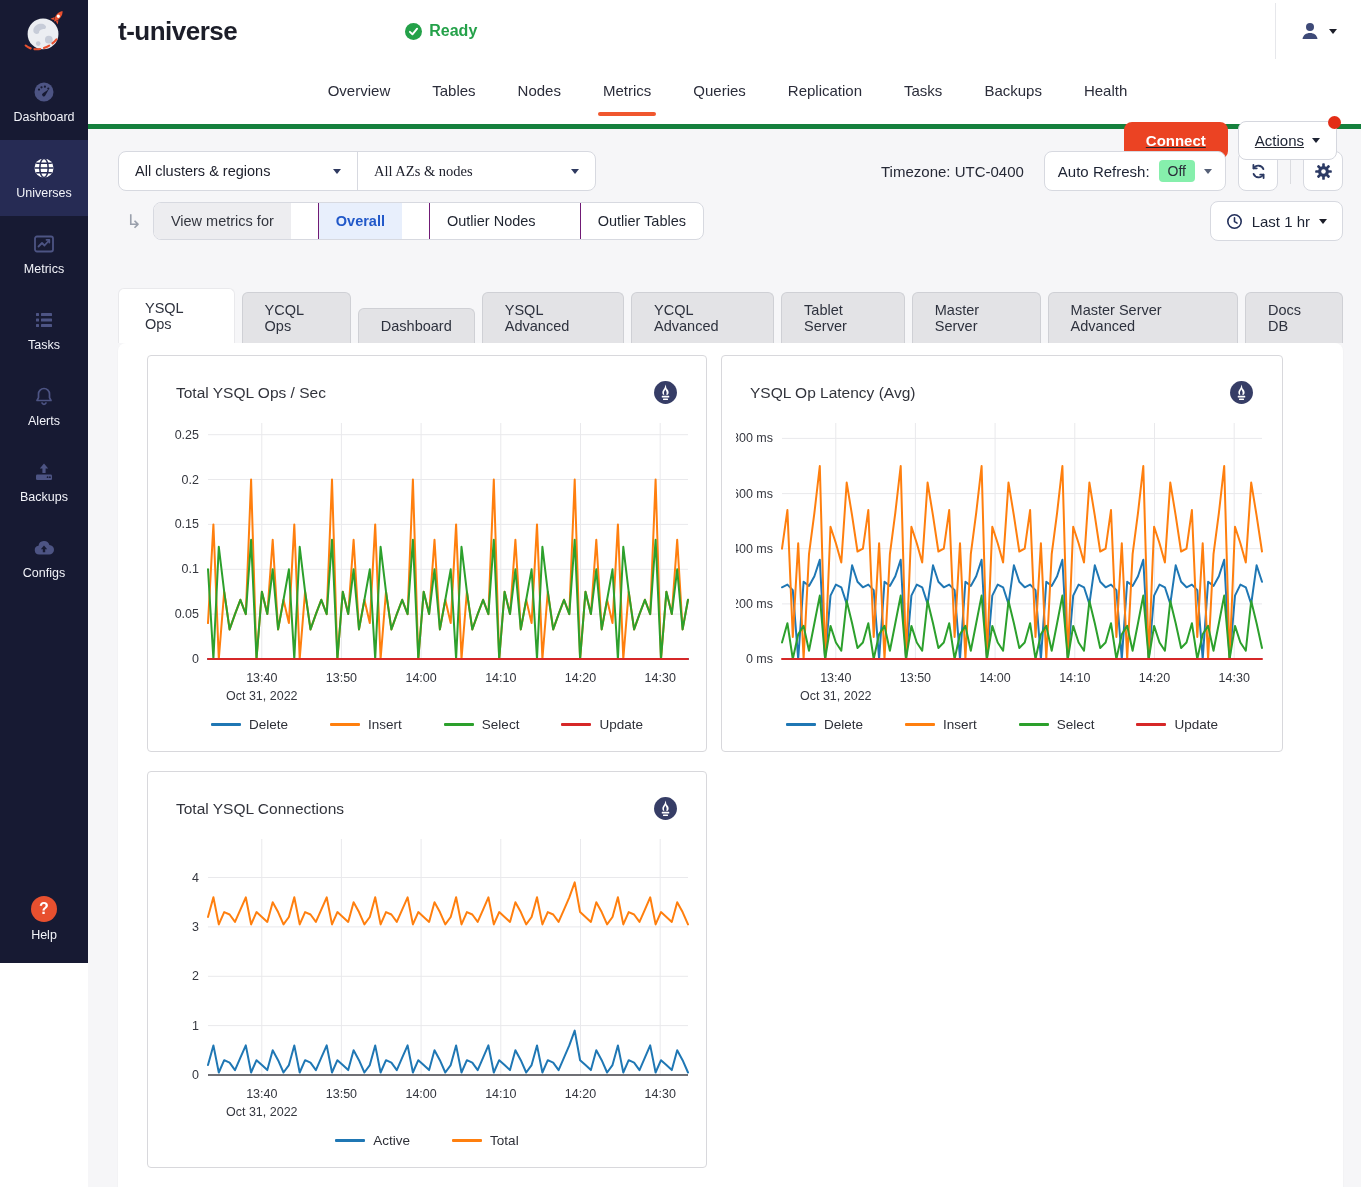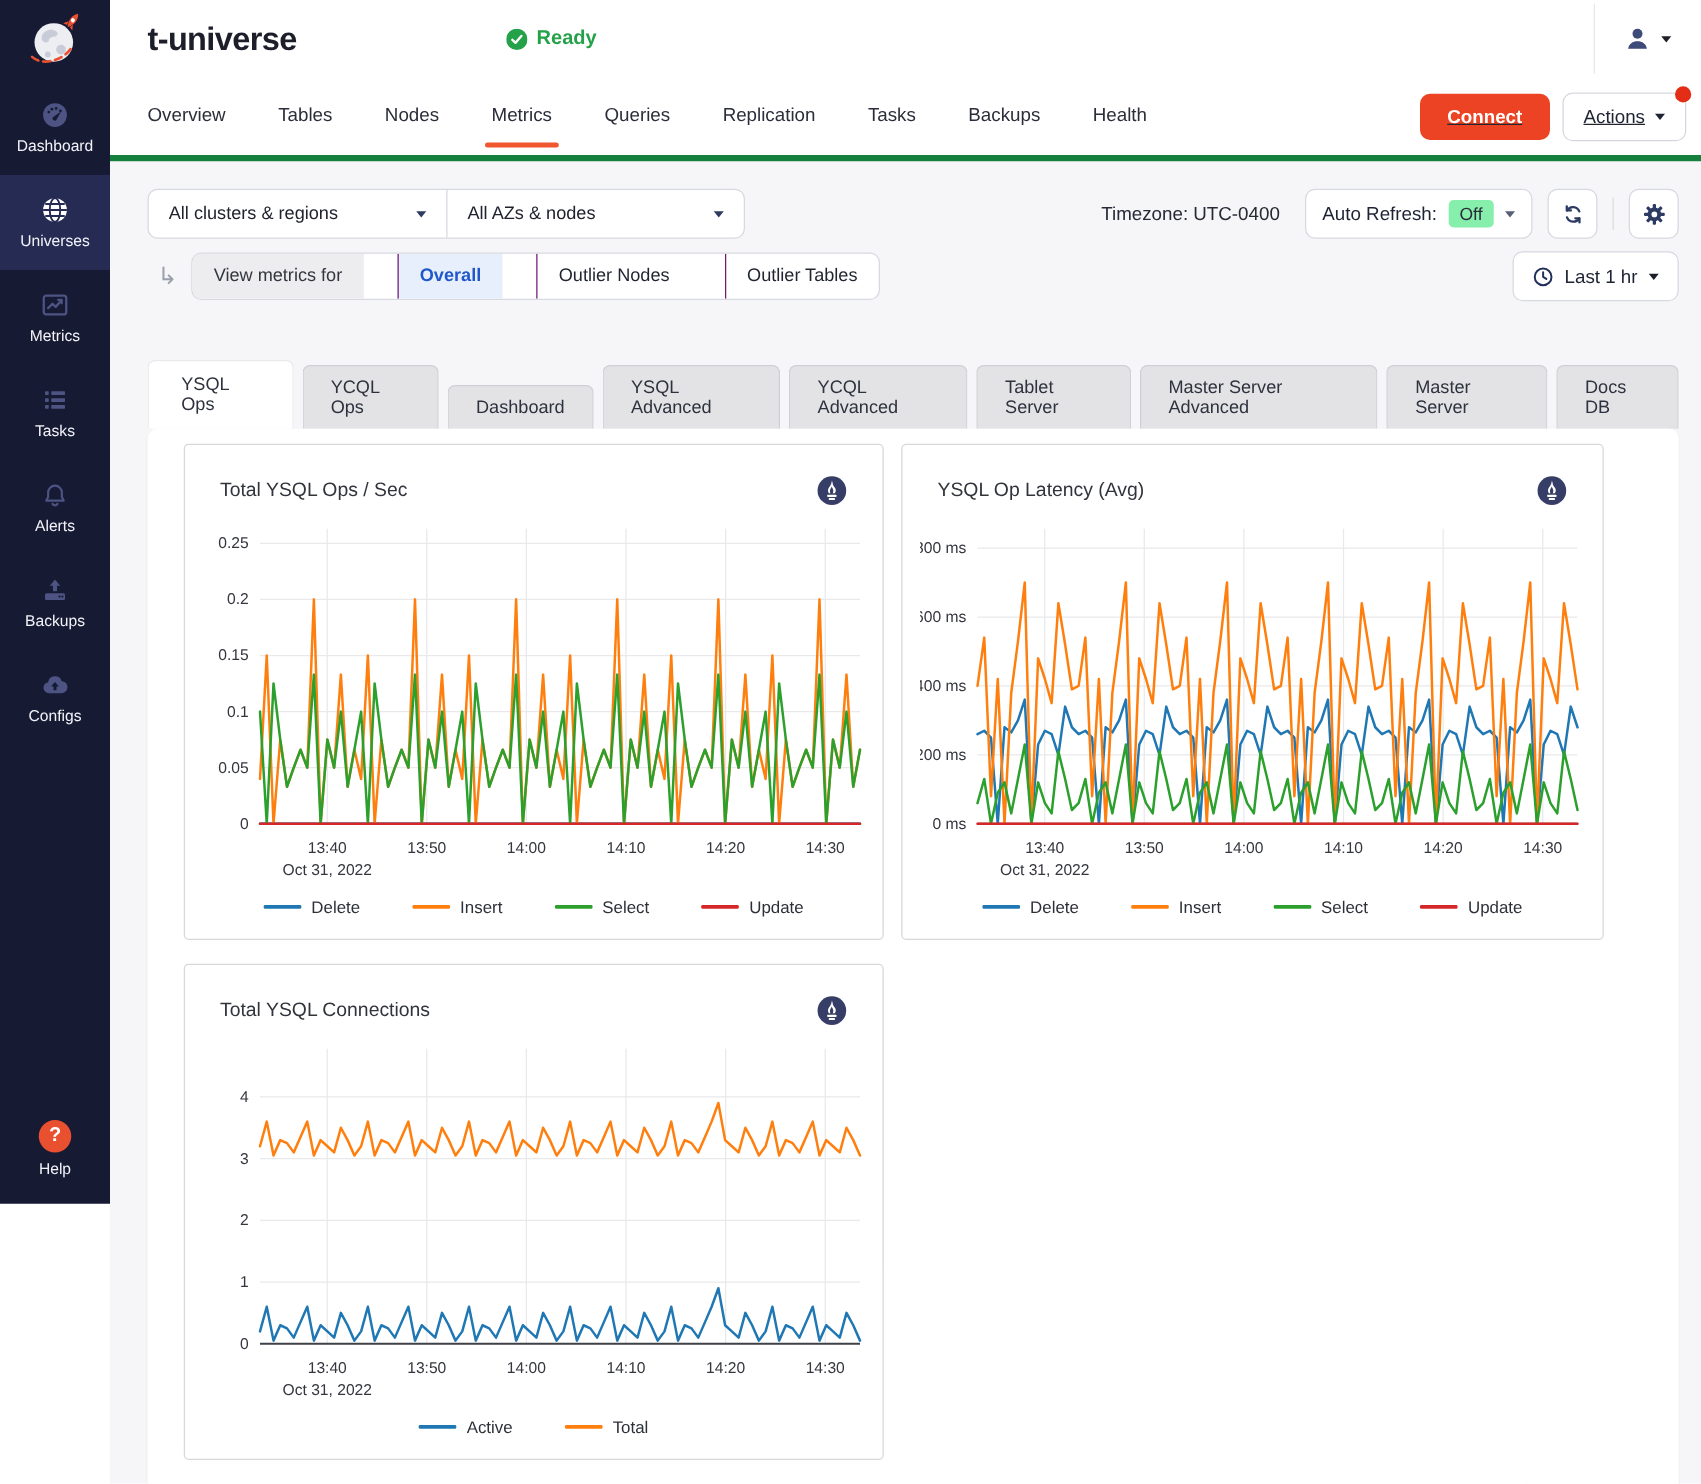--- a/index.html
+++ b/index.html
@@ -19,21 +19,21 @@
     font-size:16px; display:flex; align-items:center; justify-content:center; }
 
   
   .main { flex:1; background:#f6f6f8; display:flex; flex-direction:column; }
   .topbar { background:#fff; border-bottom:5px solid #15803d; }
   .title-row { display:flex; align-items:center; height:62px; padding-left:30px; }
   .page-title { font-size:26px; font-weight:bold; color:#1c1e29; letter-spacing:-0.5px; }
   .ready { display:flex; align-items:center; gap:7px; margin-left:168px; color:#24a149; font-weight:bold; font-size:16px; }
   .user-box { margin-left:auto; height:56px; display:flex; align-items:center; gap:7px; padding:0 24px 0 22px;
     border-left:1px solid #e6e7eb; color:#3e4a78; cursor:pointer; }
-  .nav-row { display:flex; align-items:center; height:62px; padding:0 12px 0 30px; }
+  .nav-row { display:flex; align-items:center; height:62px; padding:0 24px 0 30px;flex-direction:column; }
   .nav-tabs { display:flex; gap:42px; }
   .nav-tab { position:relative; font-size:15px; color:#2b2d3a; padding:20px 0 22px; cursor:pointer; }
   .nav-tab.active::after { content:""; position:absolute; left:-5px; right:-5px; bottom:5px; height:4px;
     border-radius:2px; background:#f0572e; }
   .header-actions { margin-left:auto; display:flex; gap:10px; align-items:center;text-decoration:underline; }
   .btn-connect { background:#eb4323; color:#fff; border:none; font-weight:bold; font-size:15px;
     padding:10px 22px; border-radius:8px; cursor:pointer; font-family:inherit; }
   .btn-actions { position:relative; background:#fff; border:1px solid #d5d7de; border-radius:8px;
     font-size:15px; color:#1d2333; padding:10px 16px; display:flex; align-items:center; gap:8px;
     cursor:pointer; font-family:inherit; }
@@ -41,21 +41,21 @@
 
   .caret { width:0; height:0; border-left:4.5px solid transparent; border-right:4.5px solid transparent;
     border-top:5.5px solid currentColor; display:inline-block; }
 
   
   .content { flex:1; display:flex; flex-direction:column; }
   .frow1 { display:flex; align-items:center; margin:22px 18px 0 30px; }
   .select-group { display:flex; background:#fff; border:1px solid #d7d9e0; border-radius:8px; height:40px; }
   .sel { width:238px; display:flex; align-items:center; justify-content:space-between; padding:0 16px;
     font-size:14.5px; color:#20222e; cursor:pointer; }
-  .sel + .sel { border-left:1px solid #d7d9e0; }
+  .sel + .sel { border-left:1px solid #d7d9e0;font-family:Liberation Serif, serif; }
   .sel .caret { color:#2f3a60; }
   .right-controls { margin-left:auto; display:flex; align-items:center; gap:12px; }
   .tz { font-size:15px; color:#262936; margin-right:8px; }
   .auto-refresh { display:flex; align-items:center; gap:9px; background:#fff; border:1px solid #d7d9e0;
     border-radius:8px; height:40px; padding:0 13px; font-size:15px; color:#1d2333; cursor:pointer; }
   .off-badge { background:#86efac; border-radius:4px; font-size:14px; padding:3px 9px; color:#2a2c39; }
   .sq-btn { width:40px; height:40px; background:#fff; border:1px solid #d7d9e0; border-radius:8px;
     display:flex; align-items:center; justify-content:center; color:#2c3a64; cursor:pointer; }
   .vdiv { width:1px; height:26px; background:#dbdce0; }
   .frow2 { display:flex; align-items:center; margin:10px 18px 0 30px; }
@@ -296,22 +296,22 @@
         </div>
       </div>
 
       <div class="metric-tabs">
         <span class="mtab active">YSQL Ops</span>
         <span class="mtab">YCQL Ops</span>
         <span class="mtab">Dashboard</span>
         <span class="mtab">YSQL Advanced</span>
         <span class="mtab">YCQL Advanced</span>
         <span class="mtab">Tablet Server</span>
+        <span class="mtab">Master Server</span>
         <span class="mtab">Master Server Advanced</span>
-        <span class="mtab">Master Server</span>
         <span class="mtab">Docs DB</span>
       </div>
 
       <div class="panel">
         <div class="charts-grid">
 
           <div class="chart-card">
             <div class="chart-head">
               <h3 class="chart-title">Total YSQL Ops / Sec</h3>
               <span class="prom-icon">

